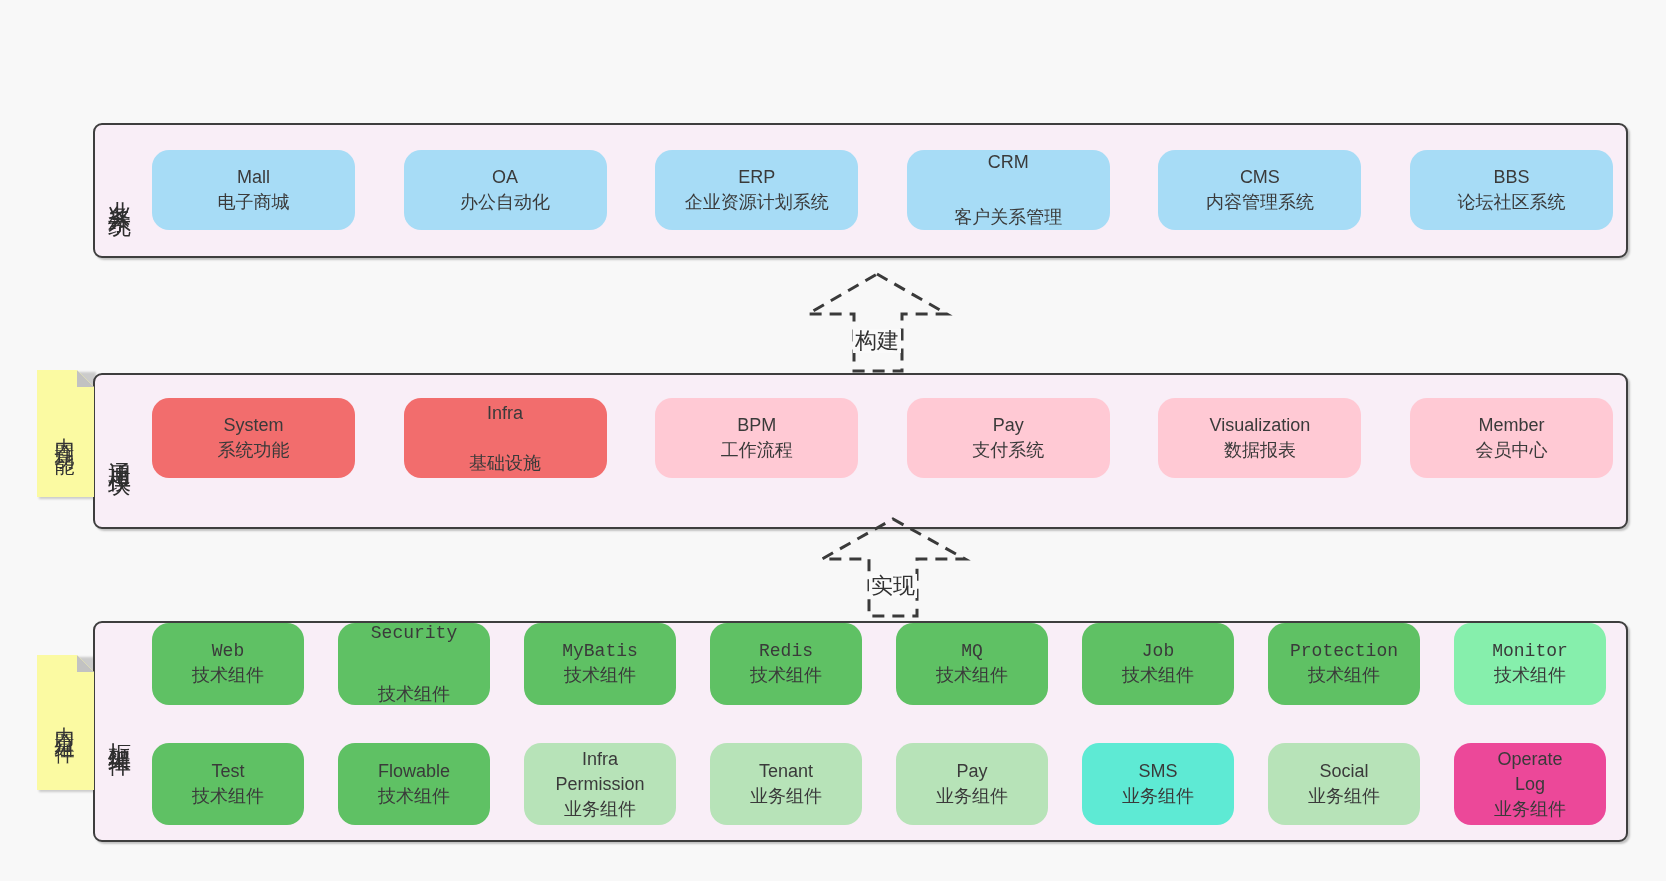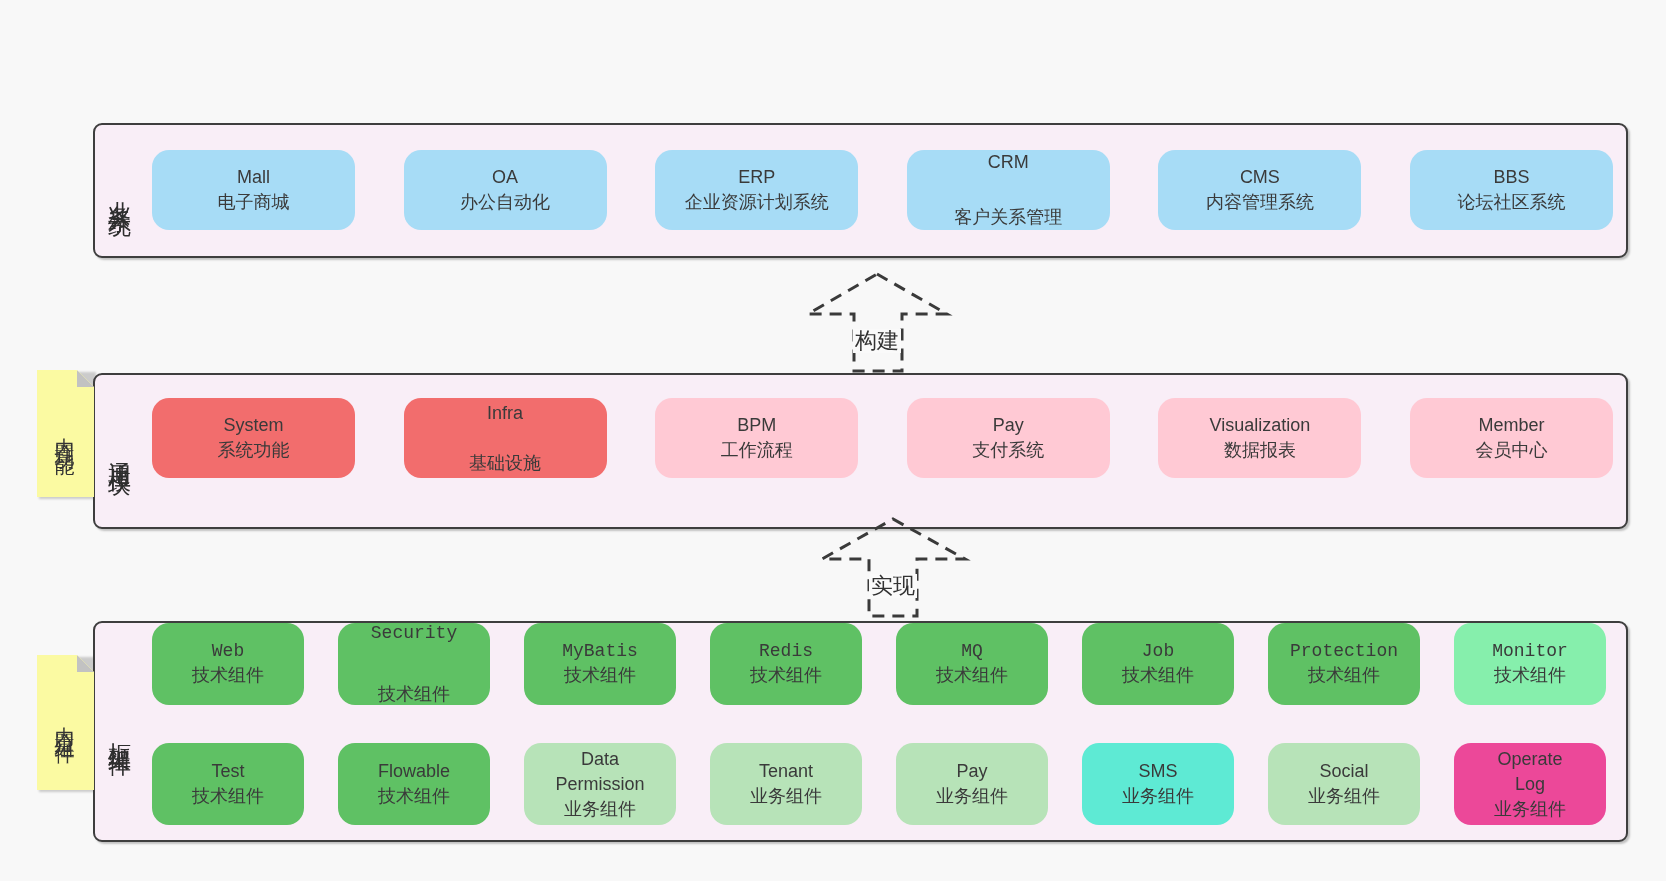--- a/index.html
+++ b/index.html
@@ -200,21 +200,21 @@
   <div class="row row8 row-2">
     <div class="box w8" data-variant="green" style="background: rgb(95, 193, 100);">
       <div class="bn">Test</div>
       <div class="bd">技术组件</div>
     </div>
     <div class="box w8" data-variant="green" style="background: rgb(95, 193, 100);">
       <div class="bn">Flowable</div>
       <div class="bd">技术组件</div>
     </div>
     <div class="box w8" data-variant="green_light" style="background: rgb(183, 227, 184);">
-      <div class="bn">Data Permission</div>
+      <div class="bn">Infra Permission</div>
       <div class="bd">业务组件</div>
     </div>
     <div class="box w8" data-variant="green_light" style="background: rgb(183, 227, 184);">
       <div class="bn">Tenant</div>
       <div class="bd">业务组件</div>
     </div>
     <div class="box w8" data-variant="green_light" style="background: rgb(183, 227, 184);">
       <div class="bn">Pay</div>
       <div class="bd">业务组件</div>
     </div>

